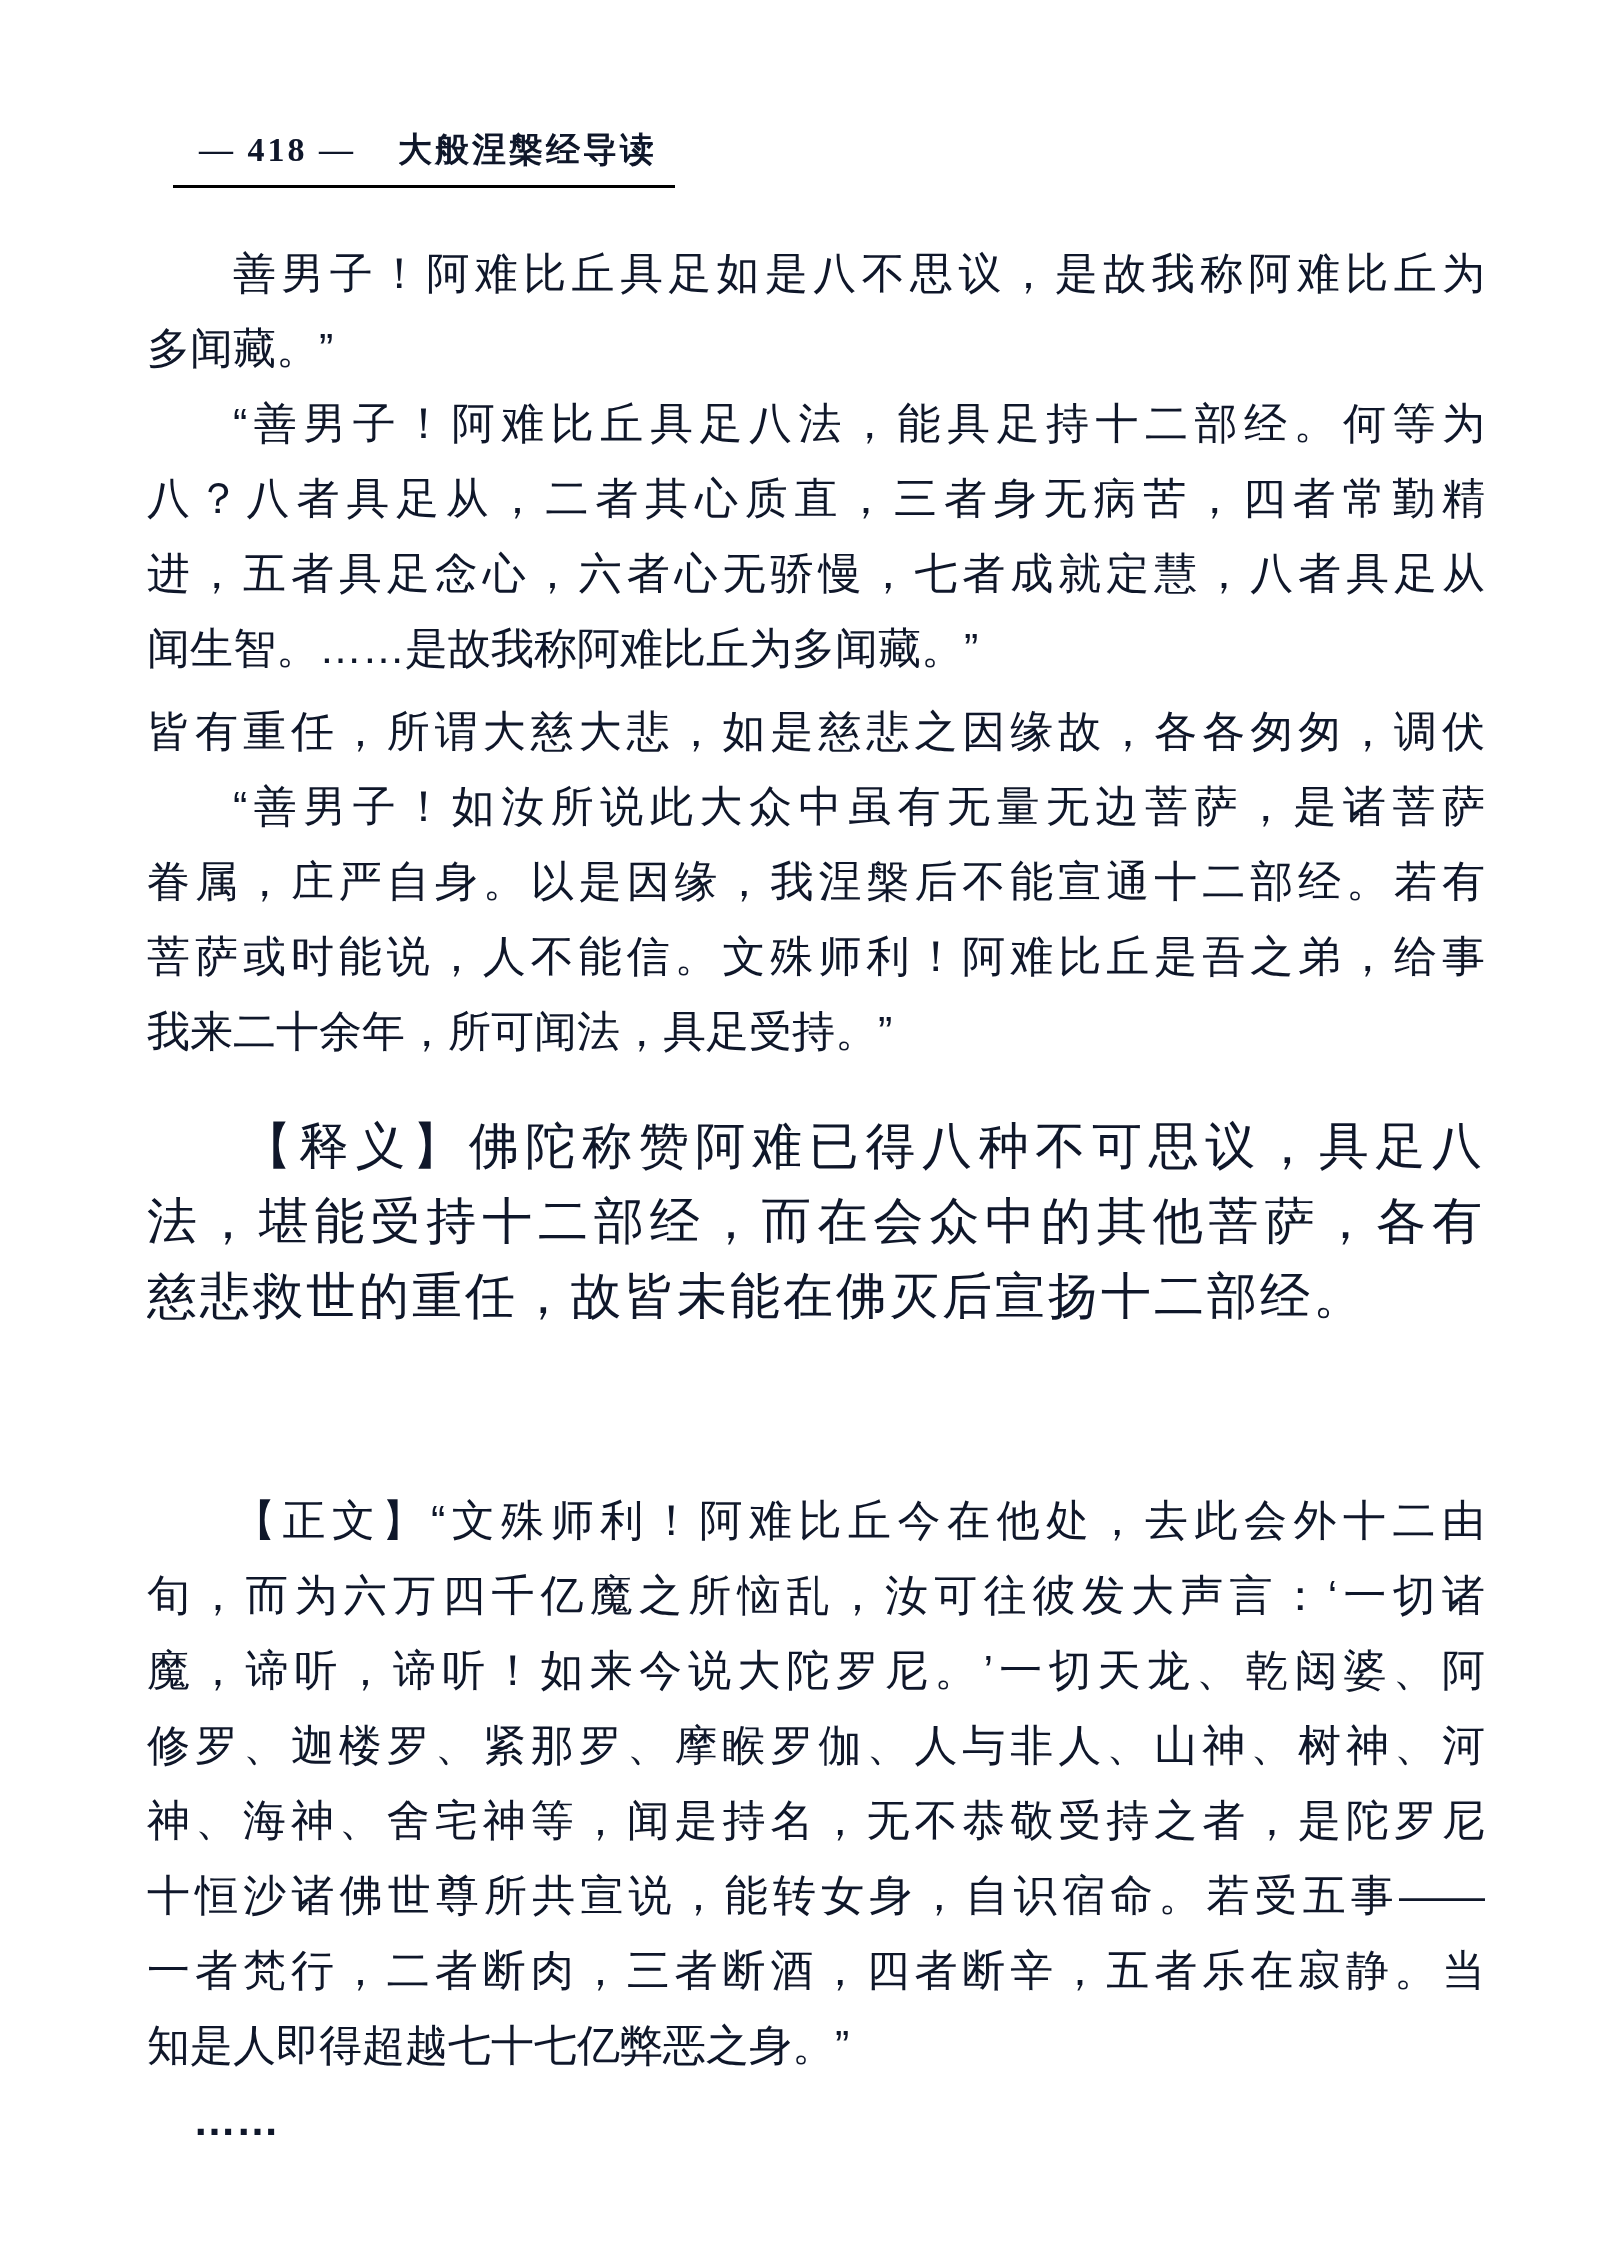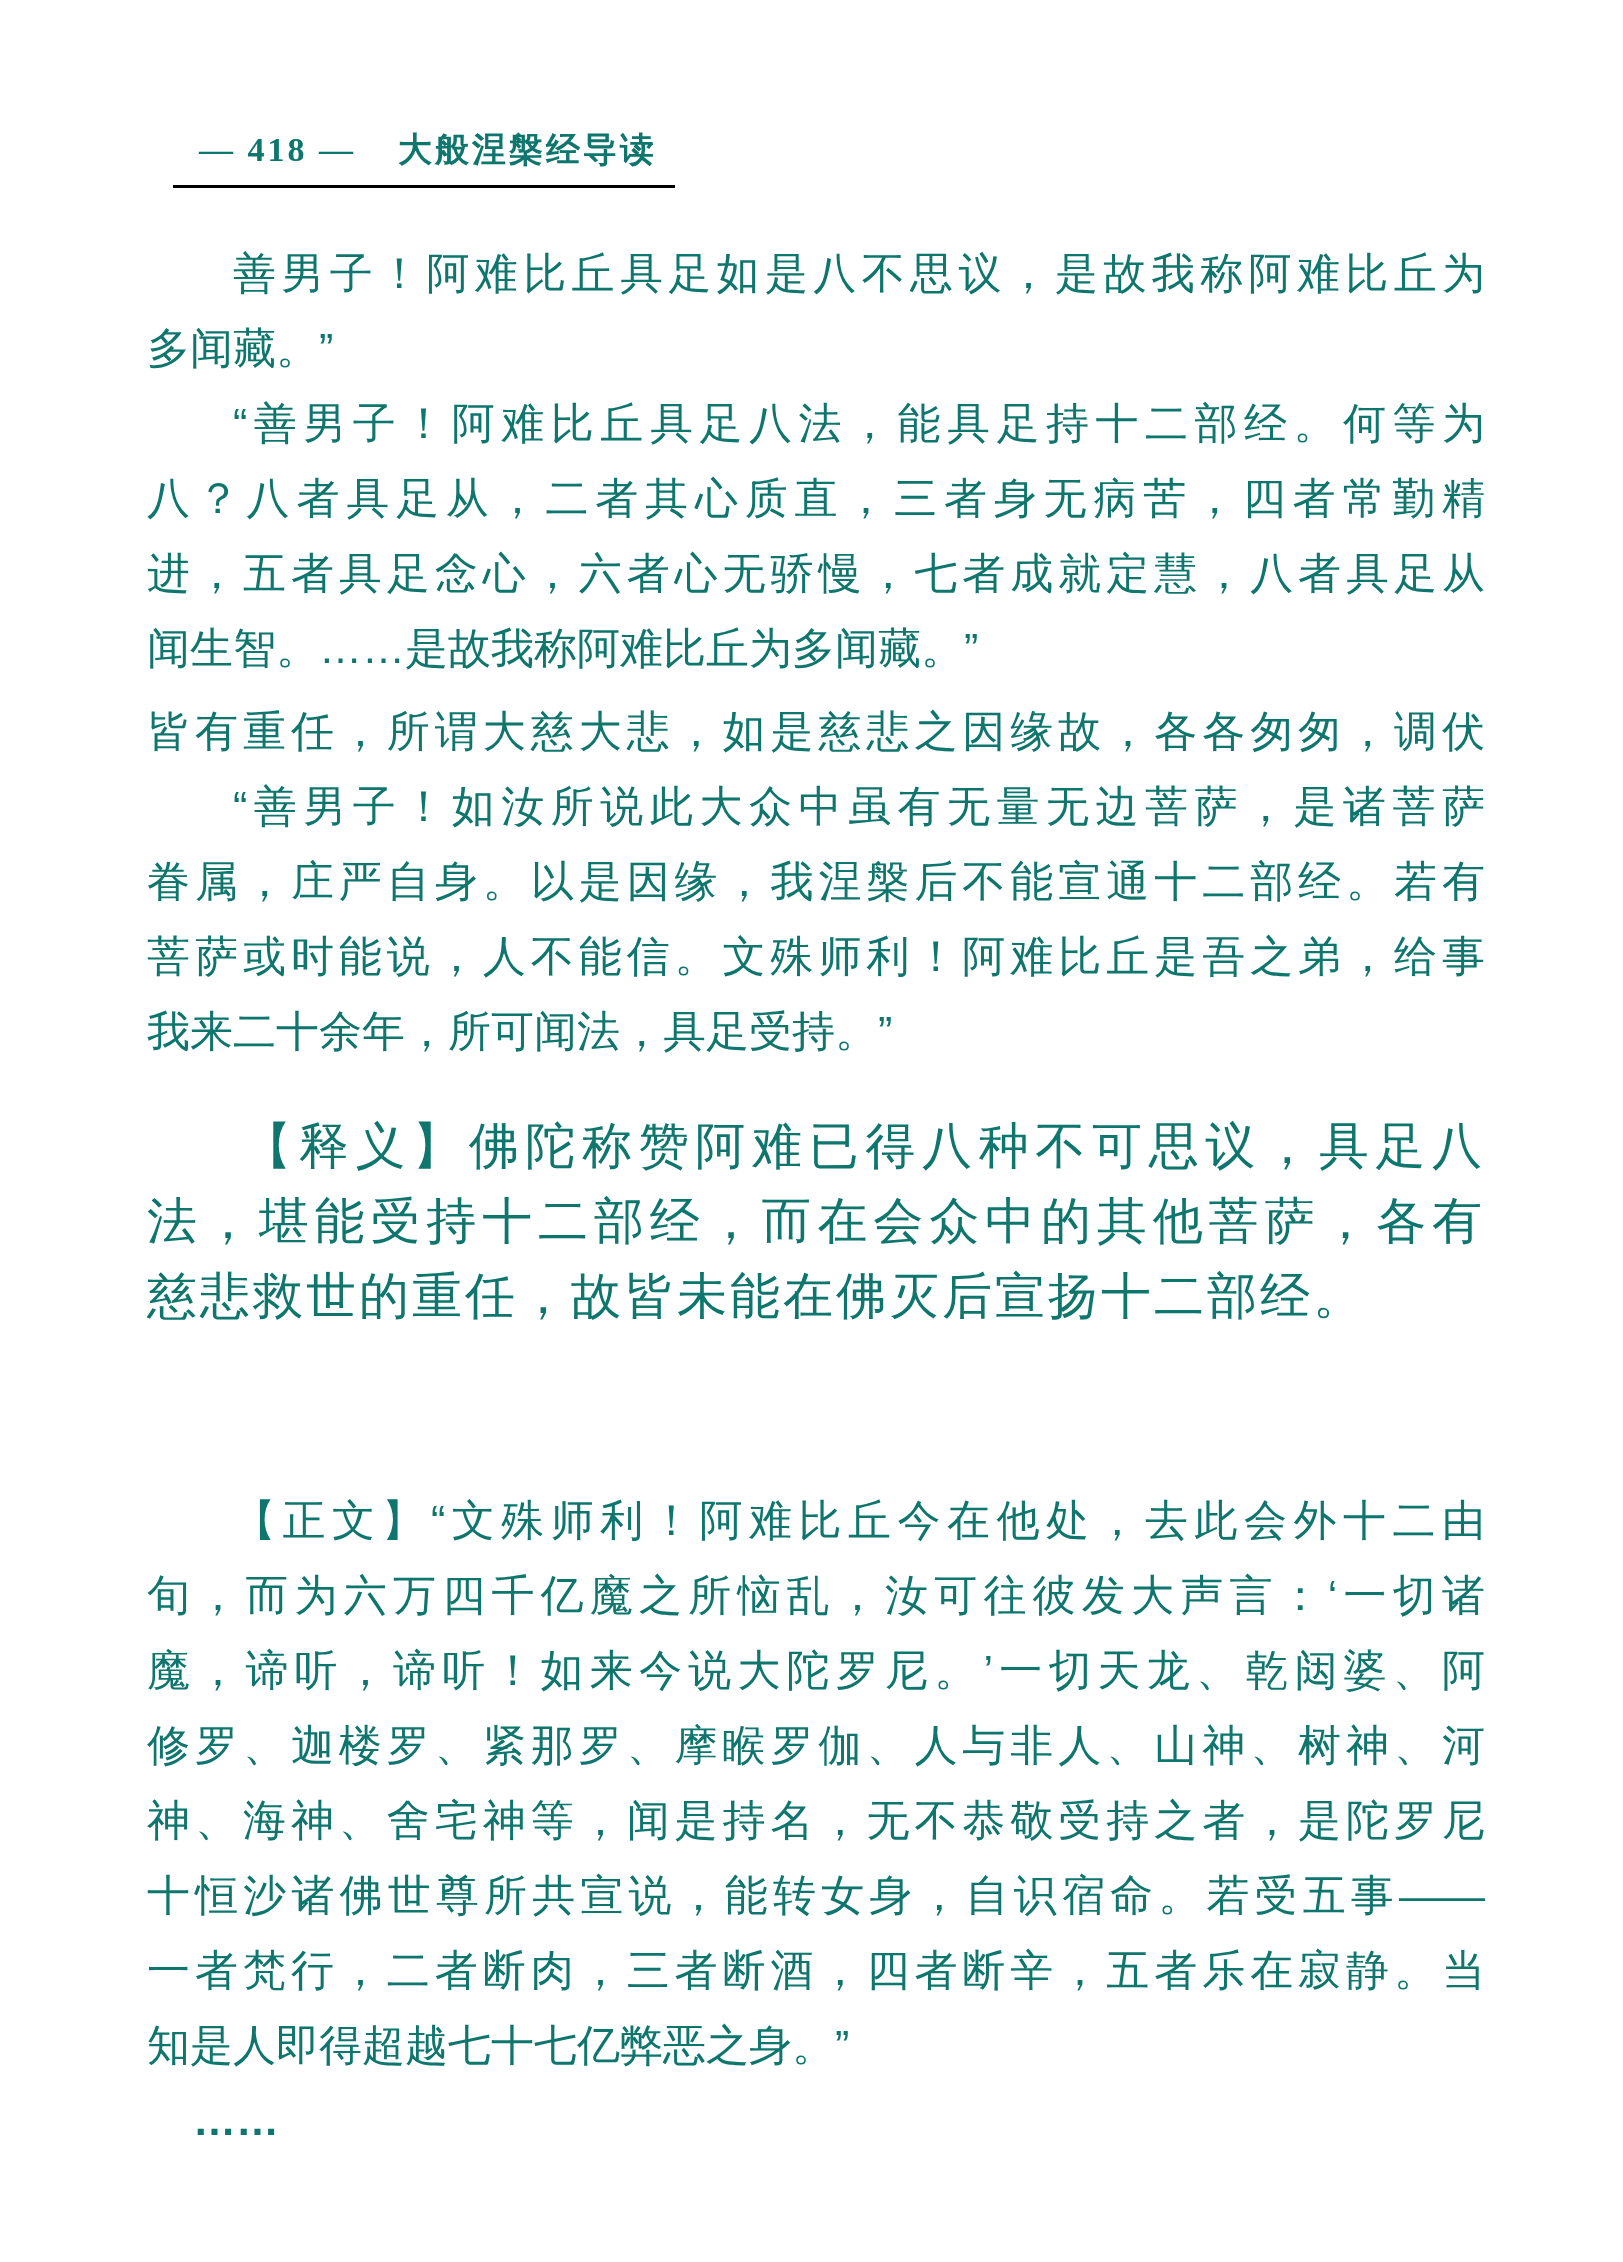--- a/index.html
+++ b/index.html
@@ -2,21 +2,21 @@
 <html><head>
 <meta charset="utf-8">
 <style>
   html, body { margin: 0; padding: 0; background: #e8e8e8; }
   .page {
     position: relative;
     width: 1624px;
     height: 2263px;
     margin: 0 auto;
     background: #ffffff;
-    color: #0f766e;
+    color: #0f172a;
     box-sizing: border-box;
     padding: 127px 139px 8px 147px;
     overflow: hidden;
     font-family: "Liberation Sans", "DejaVu Sans", sans-serif;
   }
   
   .running-header {
     display: inline-block;
     margin-left: 26px;
     padding: 0 18px 12px 26px;

